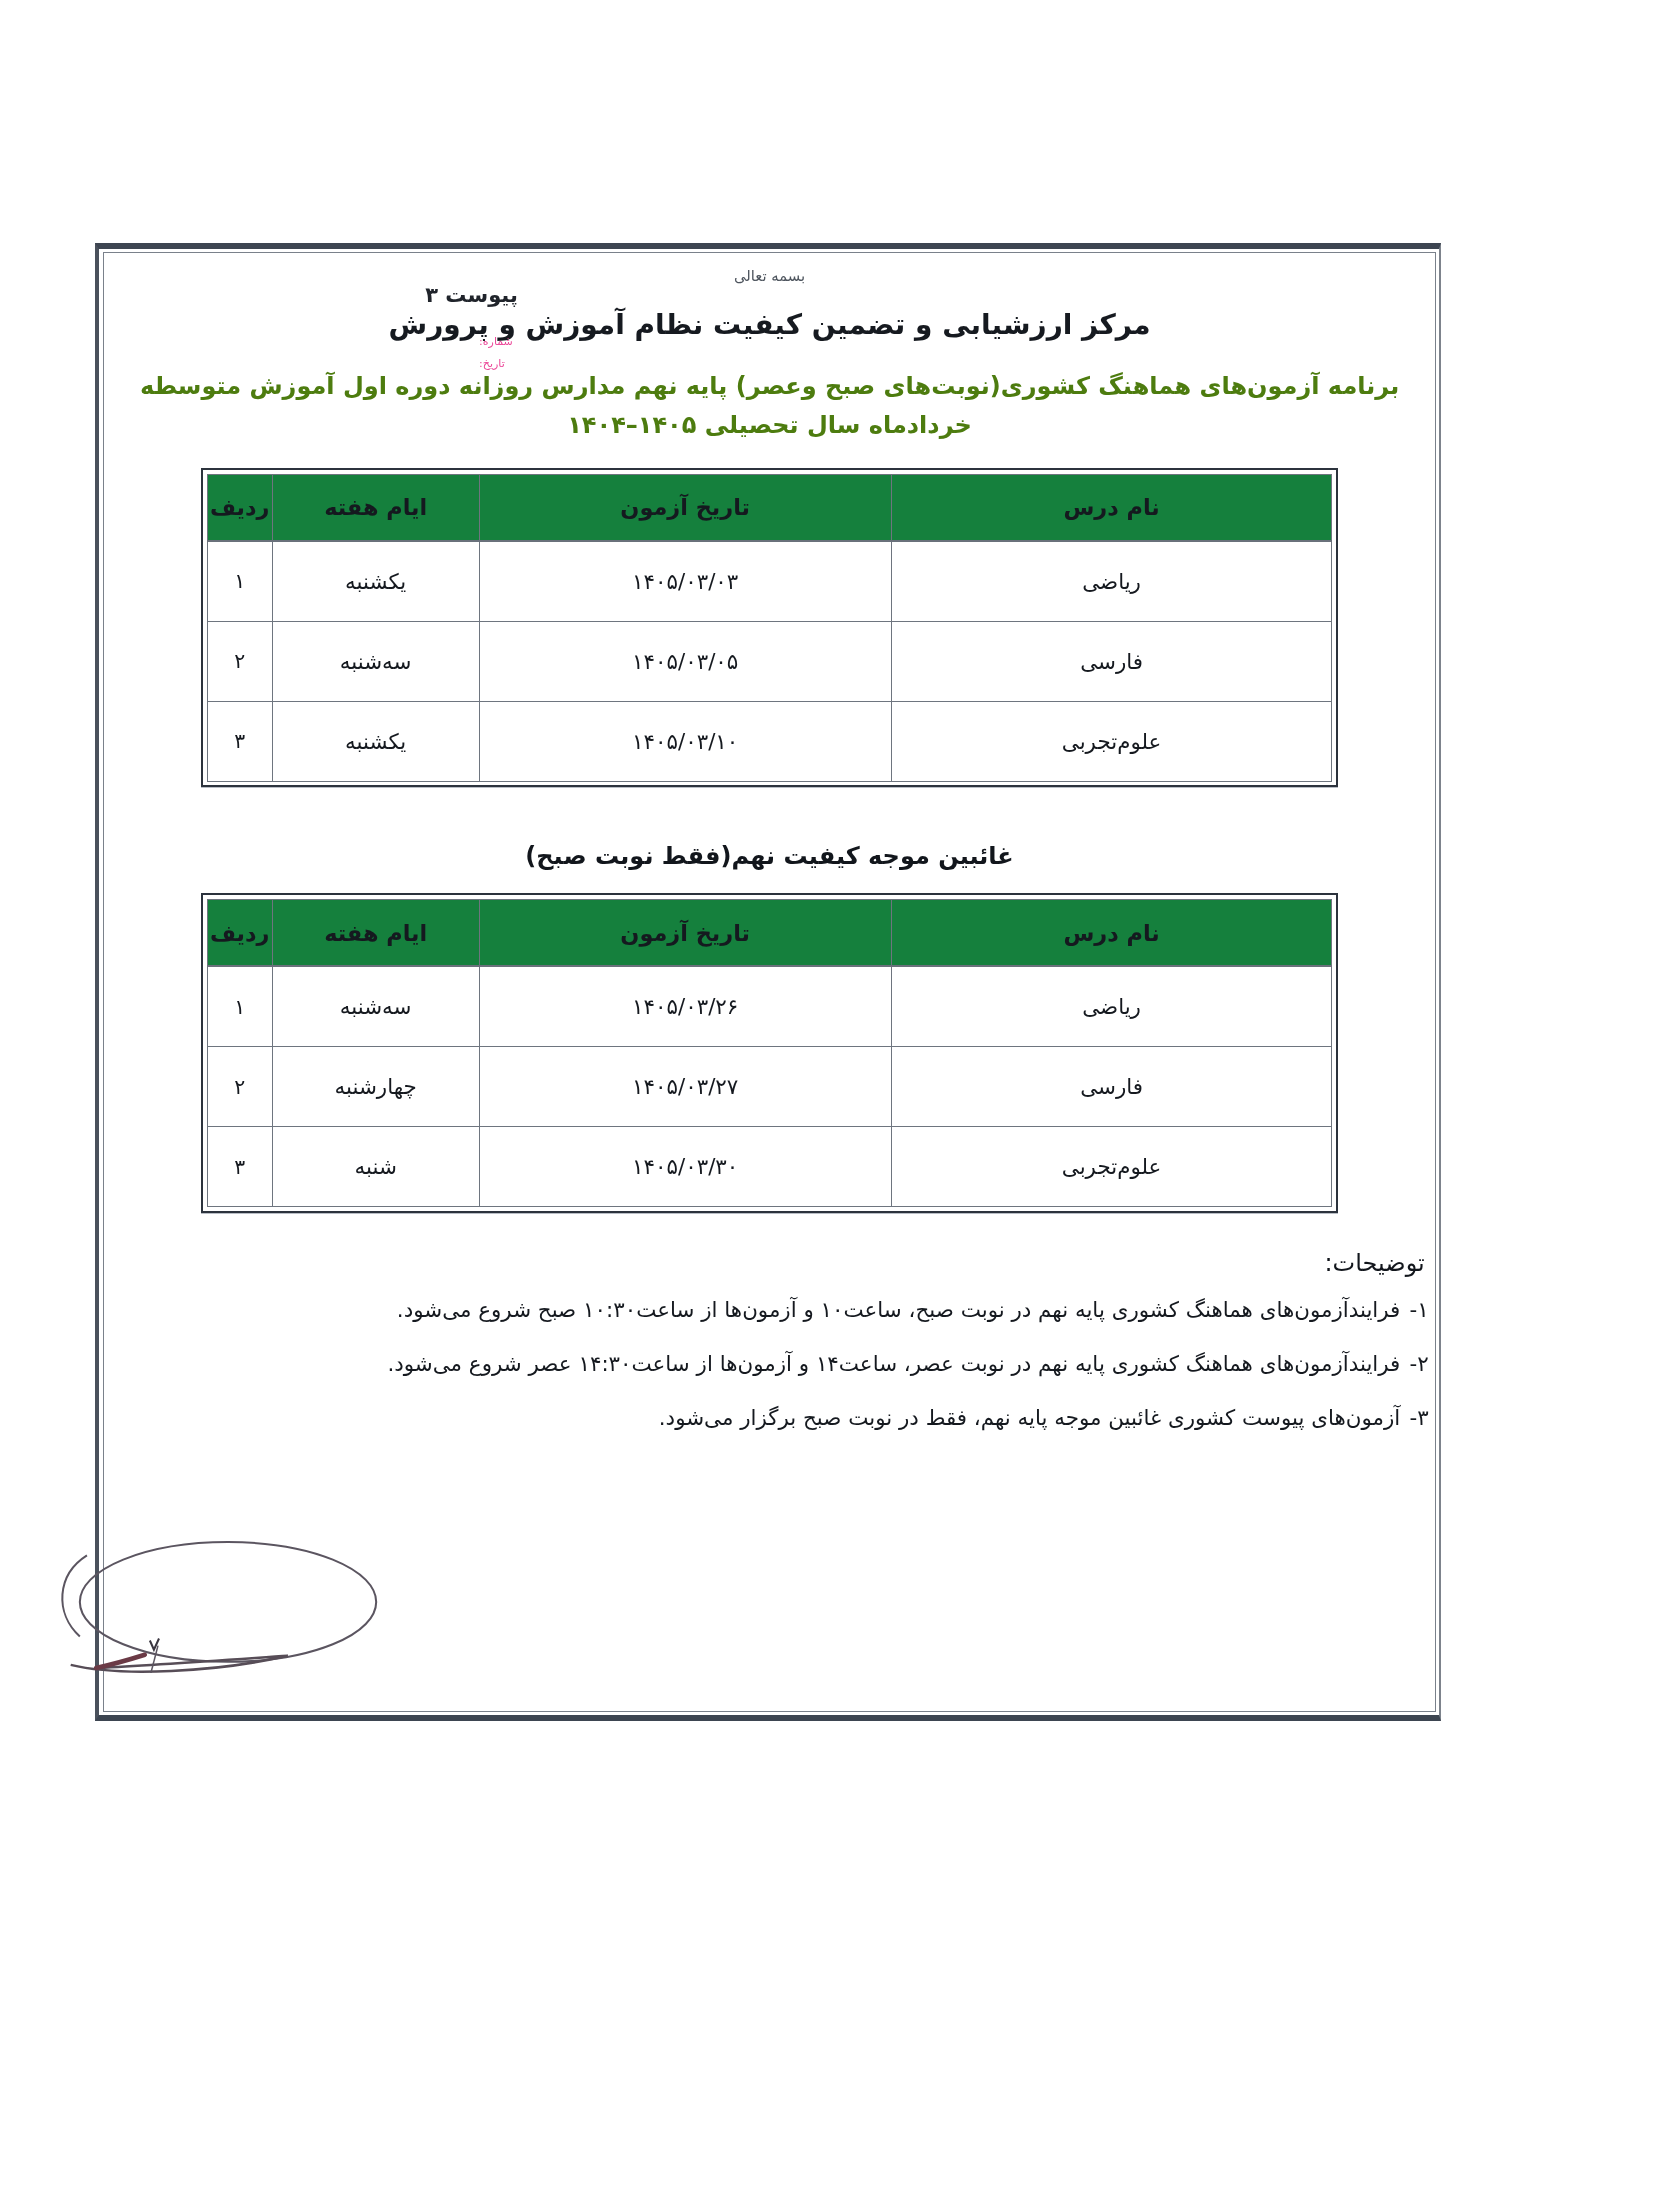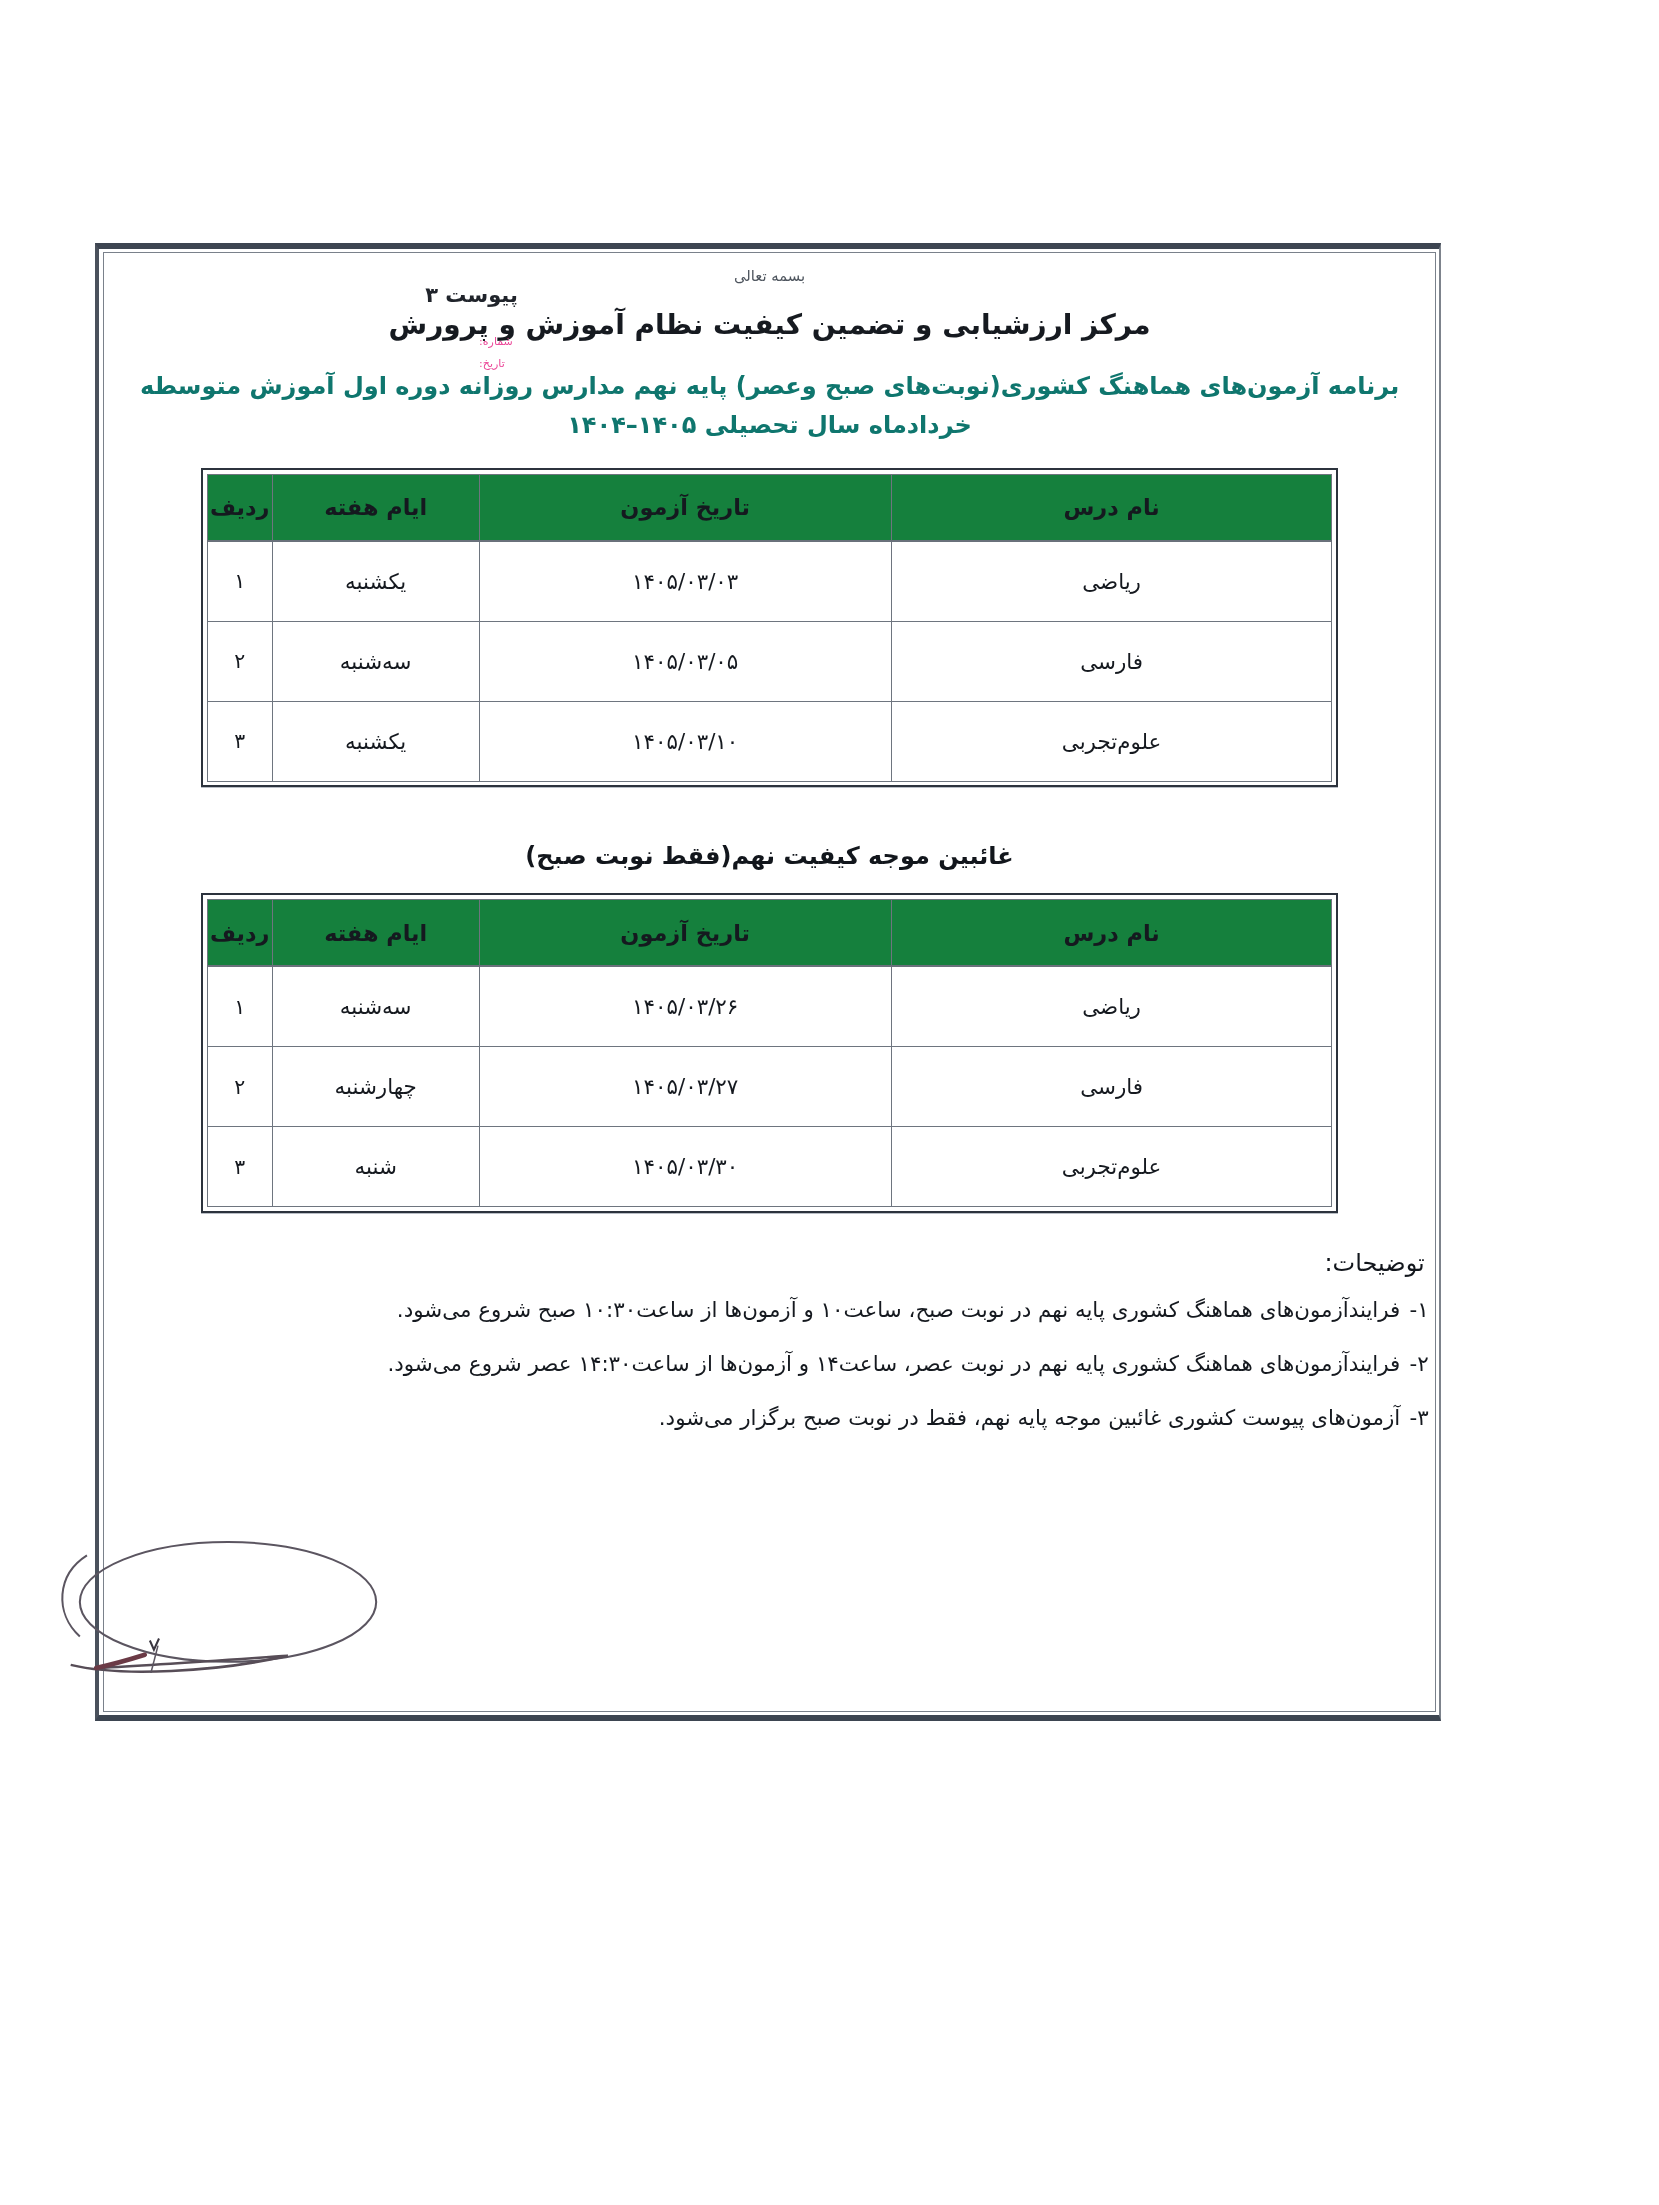--- a/index.html
+++ b/index.html
@@ -91,21 +91,21 @@
     font-size: 28px;
     font-weight: bold;
     color: #161a20;
     letter-spacing: 0px;
   }
   .doc-title {
     text-align: center;
     margin-top: 25.4px;
     font-size: 24px;
     font-weight: bold;
-    color: #0f766e;
+    color: #4d7c0f;
     line-height: 1.62;
     padding: 0 7.1px;
   }
   .doc-title .line2 { display: block; }
 
   
   .tbl-wrap {
     margin: 23.4px auto 0 auto;
     width: 1137px;
     border: 2.5px solid #2c333d;

